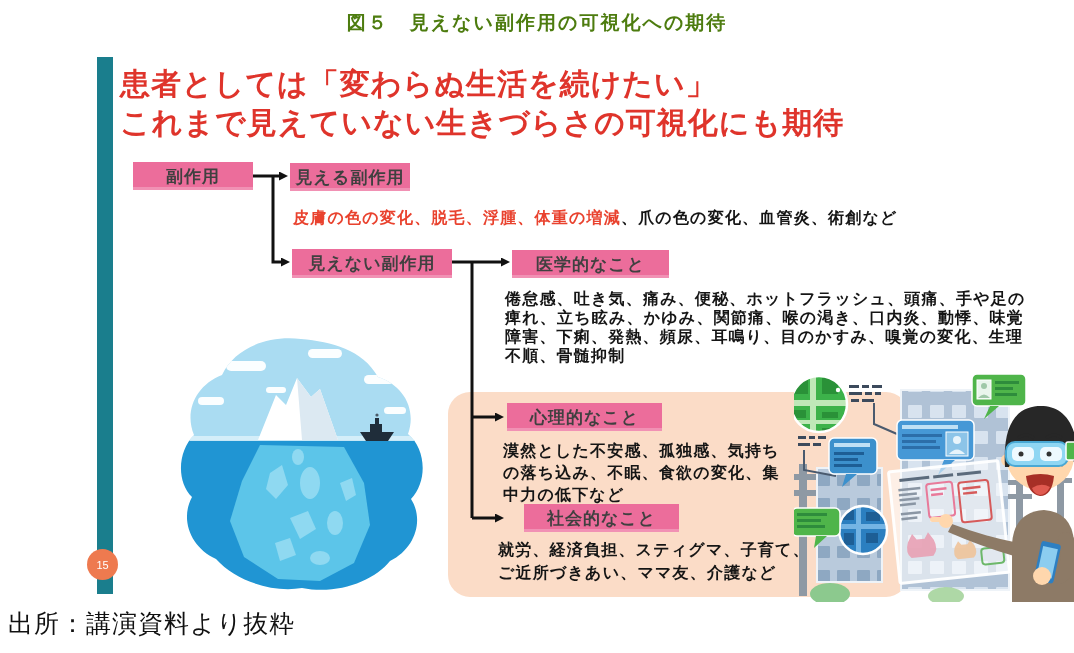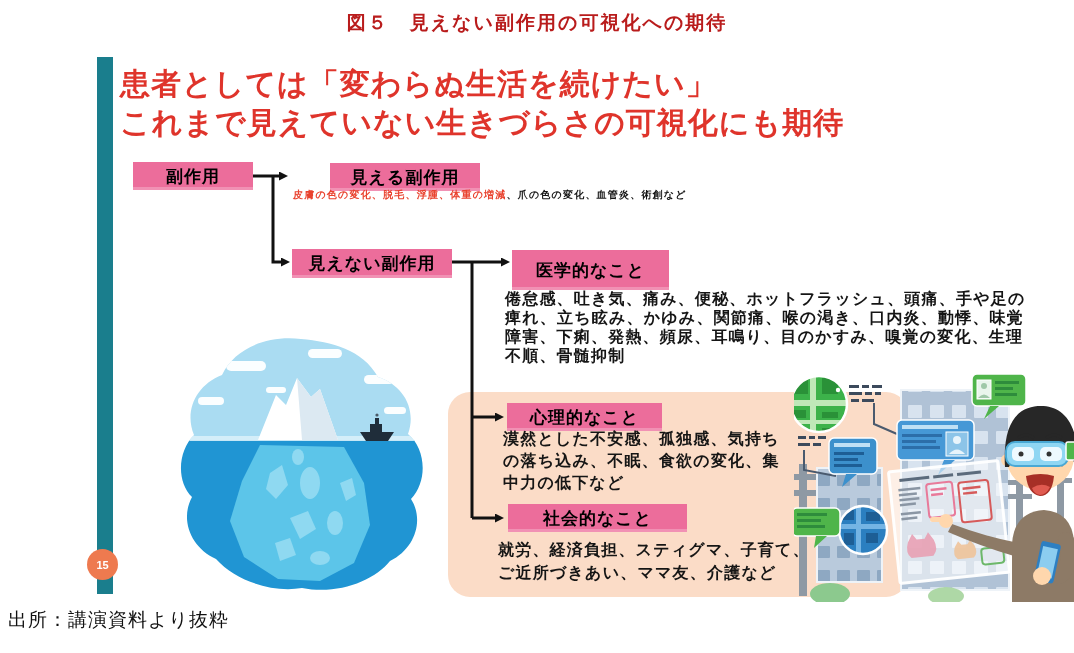--- a/index.html
+++ b/index.html
@@ -6,66 +6,66 @@
   body{
     width:1074px;height:653px;position:relative;overflow:hidden;
     background:#ffffff;
     font-family:"Liberation Sans","DejaVu Sans",sans-serif;
     color:#111;
   }
   .abs{position:absolute;}
 
   #fig-title{
     top:10px;left:0;width:1074px;text-align:center;
-    font-size:19px;font-weight:600;letter-spacing:2px;color:#b91c1c;
+    font-size:19px;font-weight:600;letter-spacing:2px;color:#4d7c0f;
   }
   #headline{
     top:64px;left:120px;width:920px;text-align:left;
     font-size:30px;font-weight:800;line-height:1.3;letter-spacing:1px;
     color:#df342b;white-space:pre-line;z-index:4;
   }
 
   #teal-bar{left:97px;top:57px;width:16px;height:537px;background:#1a7e8d;z-index:3;}
   #page-badge{
     left:87px;top:549px;width:31px;height:31px;border-radius:50%;
-    background:#ee7a4f;color:#fff;font-size:11px;font-weight:700;
+    background:#ee7a4f;color:#fff;font-size:11px;font-weight:400;
     display:flex;align-items:center;justify-content:center;z-index:4;
   }
 
   #peach-panel{
     left:448px;top:392px;width:460px;height:205px;
     background:#fbdcc7;border-radius:22px;z-index:1;
   }
 
   .pinkbox{
-    background:#ec6d9b;color:#000000;font-weight:700;font-size:17px;
+    background:#ec6d9b;color:#404040;font-weight:700;font-size:17px;
     display:flex;align-items:center;justify-content:center;
     letter-spacing:1px;z-index:4;
     box-shadow:inset 0 -3px 0 rgba(255,255,255,0.25);
   }
   #box-root   {left:133px;top:162px;width:120px;height:28px;}
-  #box-visible{left:290px;top:163px;width:150px;height:28px;margin-left:40px;}
+  #box-visible{left:290px;top:163px;width:120px;height:28px;}
   #box-invisible{left:292px;top:249px;width:160px;height:29px;}
-  #box-medical{left:512px;top:250px;width:157px;height:40px;}
+  #box-medical{left:512px;top:250px;width:157px;height:28px;}
   #box-psych  {left:507px;top:403px;width:155px;height:28px;}
-  #box-social {left:508px;top:504px;width:179px;height:28px;}
+  #box-social {left:524px;top:504px;width:155px;height:28px;}
 
   .bodytext{
     font-weight:700;color:#151515;z-index:4;
     font-size:16px;letter-spacing:1.2px;white-space:pre-line;
   }
-  #visible-examples{left:293px;top:188px;width:640px;font-size:10px;}
+  #visible-examples{left:293px;top:208px;width:640px;font-size:16px;}
   #visible-examples .em{color:#e9422e;}
   #medical-text{left:505px;top:289px;width:540px;line-height:19px;}
-  #psych-text{left:503px;top:428px;width:340px;line-height:22px;}
+  #psych-text{left:503px;top:440px;width:340px;line-height:22px;}
   #social-text{left:498px;top:538px;width:370px;line-height:23px;}
 
   #source-note{
     left:8px;top:607px;font-family:"Liberation Serif","DejaVu Serif",serif;
-    font-size:19px;color:#111;letter-spacing:1px;z-index:4;
+    font-size:25px;color:#111;letter-spacing:1px;z-index:4;
   }
 
   #connectors{left:0;top:0;z-index:3;pointer-events:none;}
   #iceberg{left:170px;top:333px;z-index:2;}
   #ar-city{left:794px;top:372px;z-index:2;}
 </style>
 </head>
 <body>
 
 <div class="abs" id="fig-title">図５　見えない副作用の可視化への期待</div>

